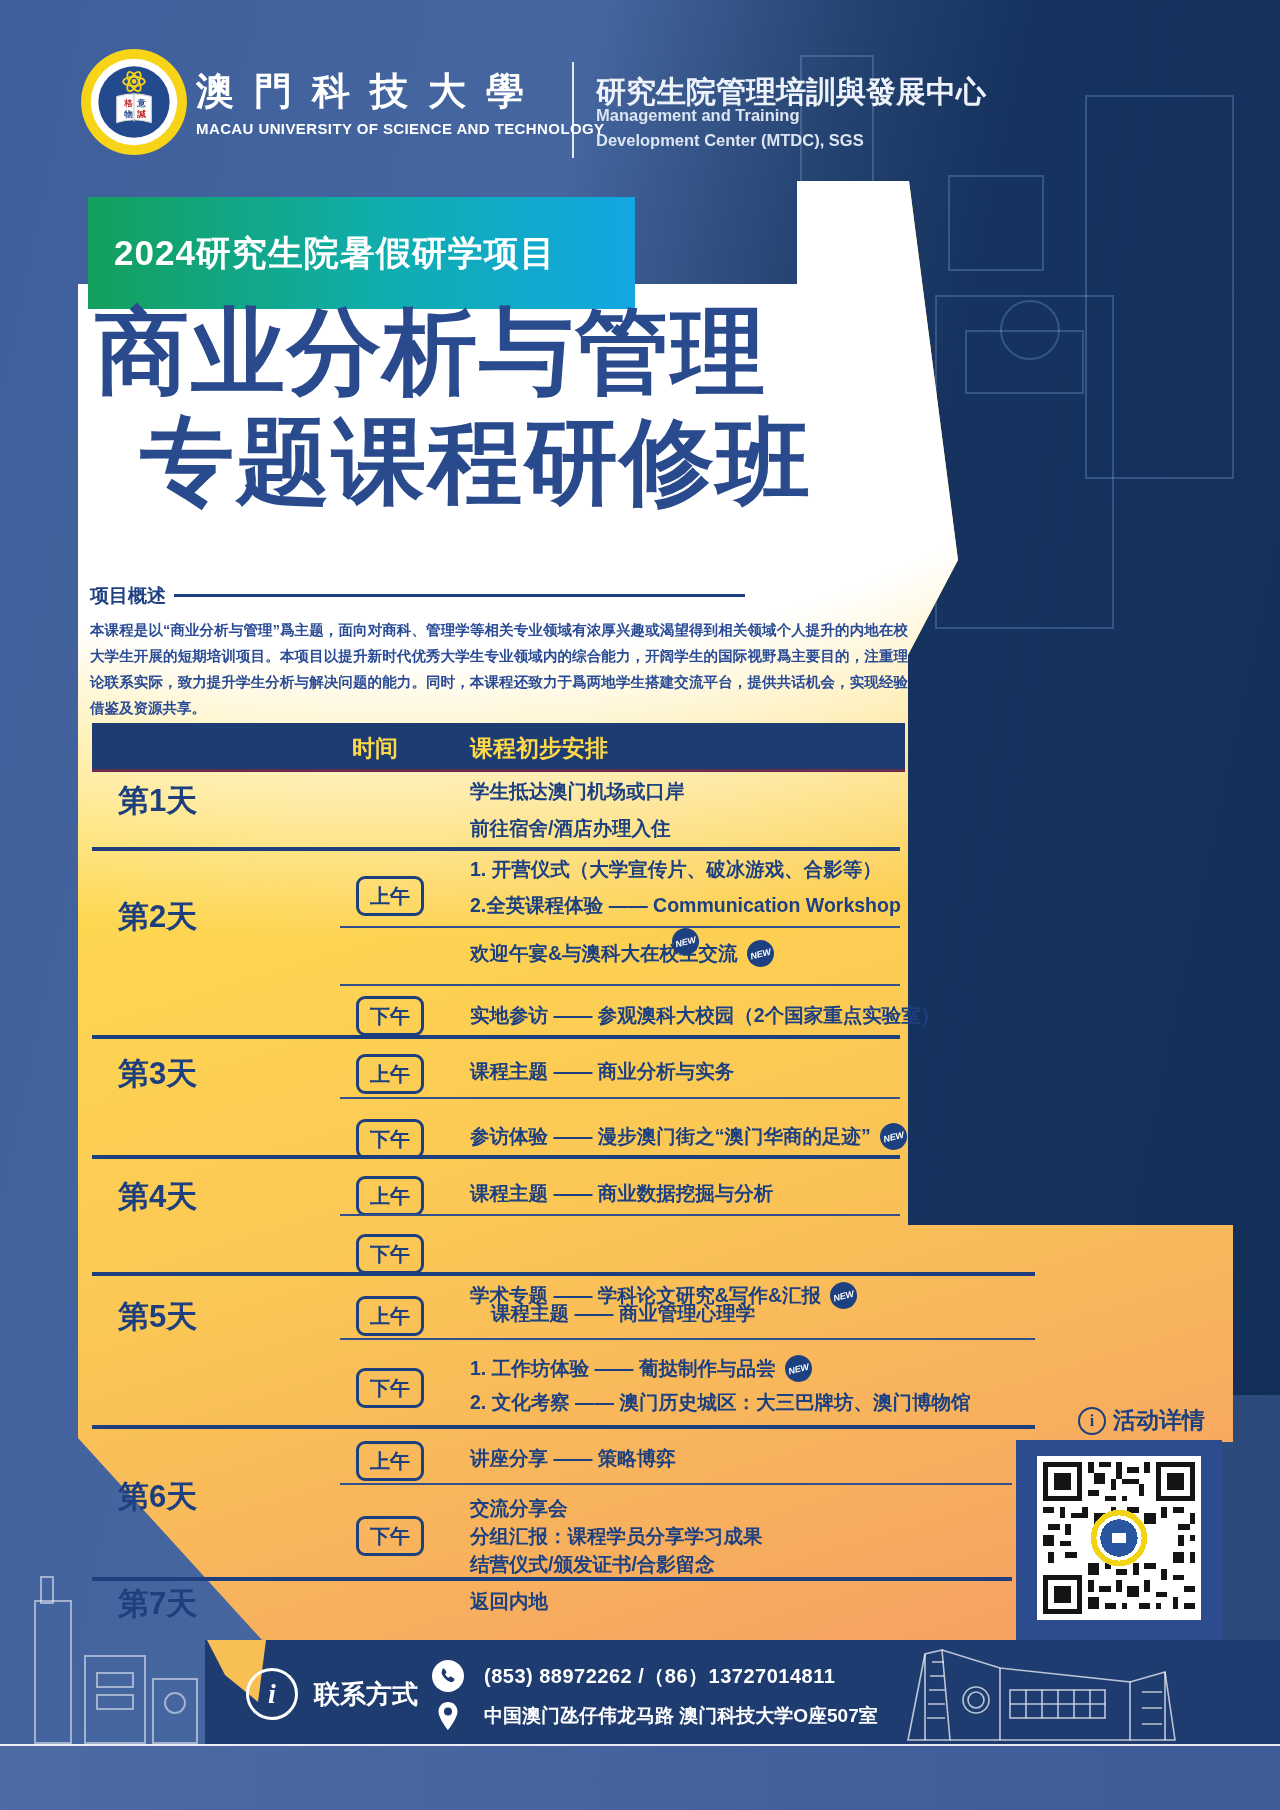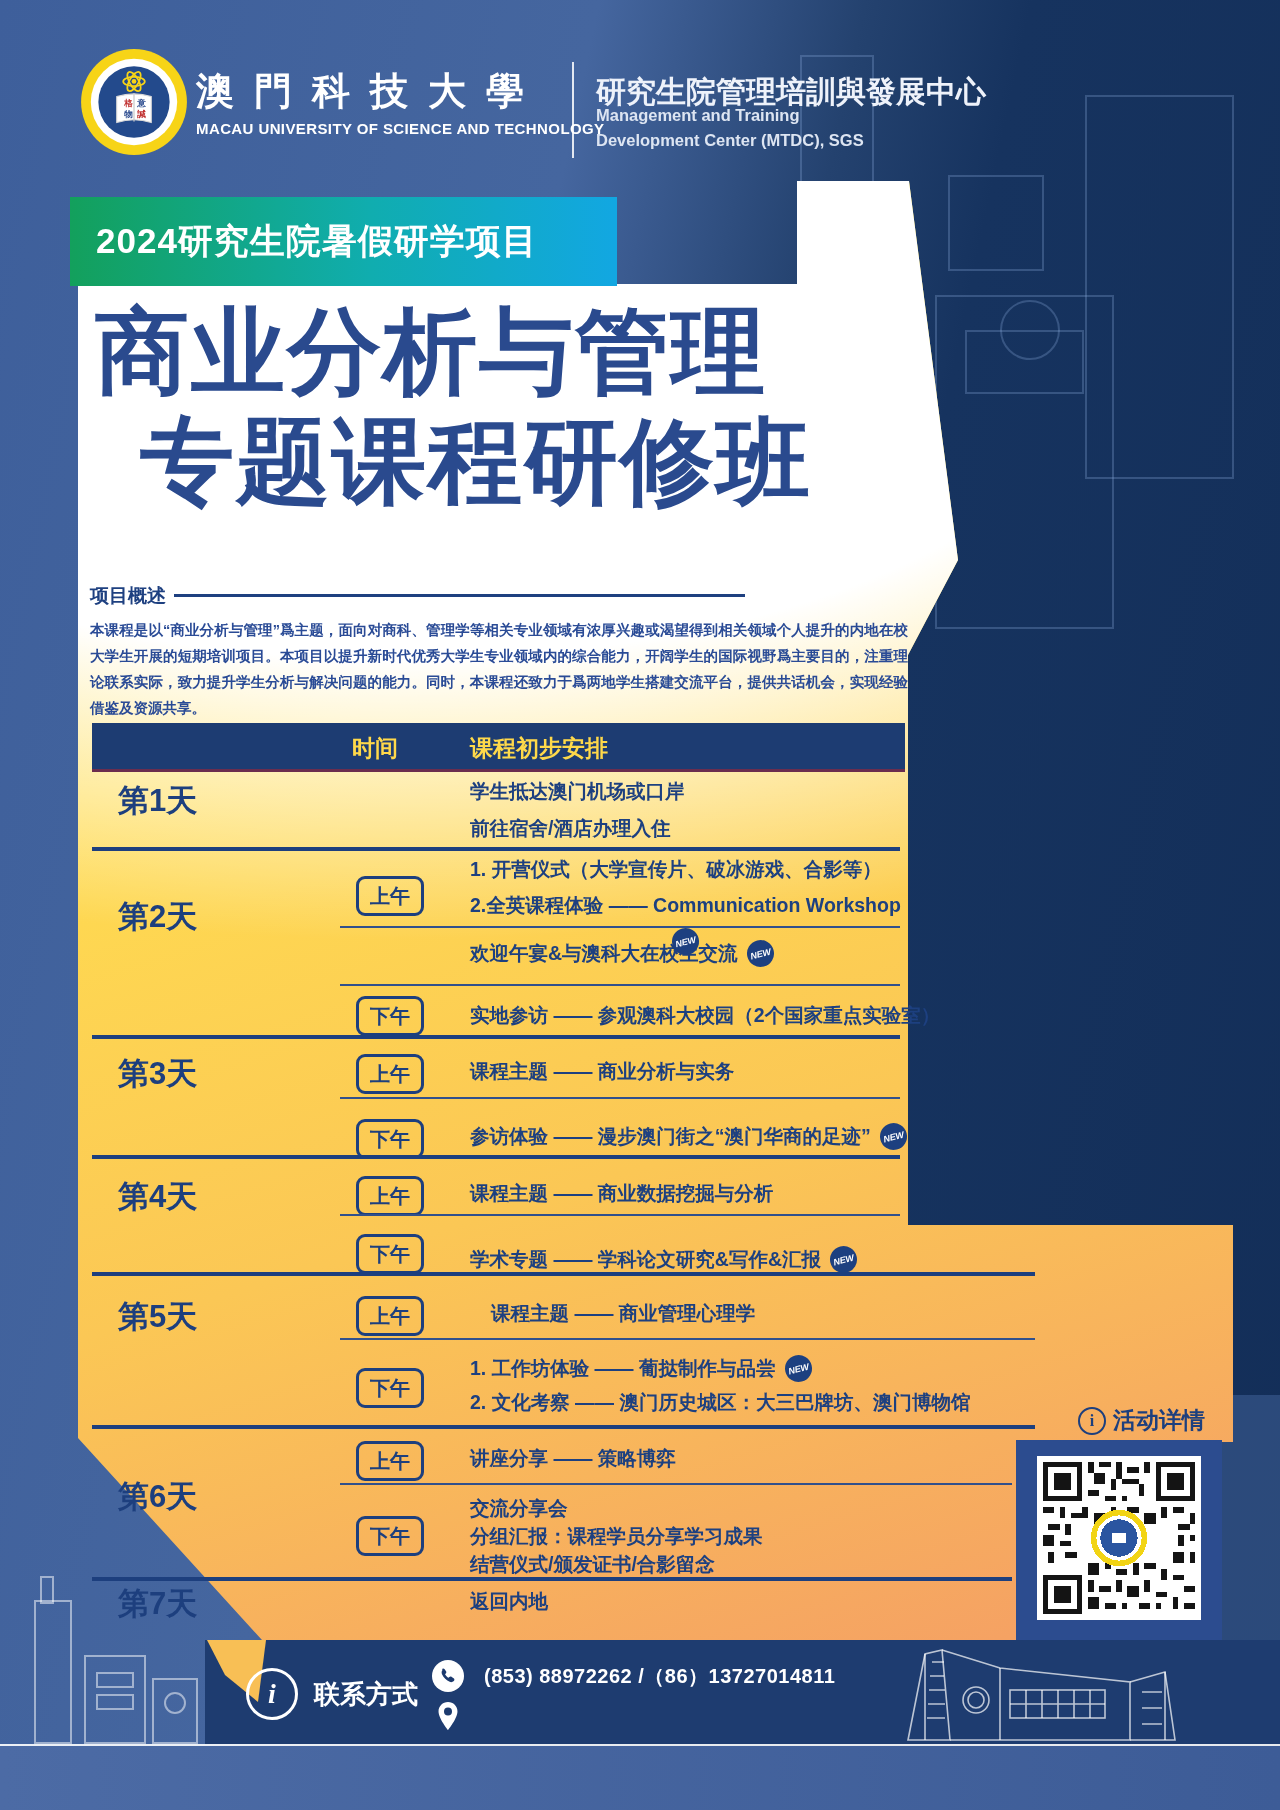--- a/index.html
+++ b/index.html
@@ -9,21 +9,21 @@
   .abs{position:absolute;}
   
   .deco{position:absolute;border:2px solid rgba(145,175,225,.28);}
   .citybit{position:absolute;border:2px solid rgba(255,255,255,.5);}
   
   .univ-cn{font-family:"Liberation Serif","DejaVu Serif",serif;font-weight:700;color:#fff;font-size:38px;letter-spacing:20px;white-space:nowrap;}
   .univ-en{color:#fff;font-size:15px;font-weight:800;letter-spacing:.4px;white-space:nowrap;}
   .dept-cn{color:#eef2fa;font-size:30px;font-weight:600;white-space:nowrap;}
   .dept-en{color:#dde5f2;font-size:16.5px;font-weight:600;white-space:nowrap;}
   
-  #banner{left:70px;top:197px;width:547px;height:89px;display:flex;align-items:center;
+  #banner{left:88px;top:197px;width:547px;height:112px;display:flex;align-items:center;
     background:linear-gradient(90deg,#13a05c 0%,#10adaf 55%,#12a7e2 100%);text-align:center;}
   #banner span{color:#fff;font-size:35px;font-weight:900;letter-spacing:1px;padding-left:26px;white-space:nowrap;}
   
   #card{left:78px;top:181px;width:1155px;height:1459px;
     background:
       radial-gradient(115% 40% at 28% 12%, #ffffff 52%, rgba(255,255,255,0) 100%),
       linear-gradient(163deg,#f6d515 4%,#ffdc50 34%,#fbc755 64%,#f5a263 96%);
     clip-path:polygon(0px 103px,719px 103px,719px 0px,831px 0px,880px 379px,830px 474px,
       830px 1044px,1155px 1044px,1155px 1261px,940px 1261px,940px 1459px,184px 1459px,0px 1257px);}
   .title{position:absolute;font-weight:900;color:#2a4a8e;font-size:94px;letter-spacing:2px;white-space:nowrap;line-height:1;}
@@ -170,21 +170,21 @@
         <span>课程主题 —— 商业分析与实务</span>
       </div>
     <div class="cline" style="top:1123px;">
         <span>参访体验 —— 漫步澳门街之“澳门华商的足迹”</span>
         <span class="new">NEW</span>
       </div>
 
     <div class="cline" style="top:1180px;">
         <span>课程主题 —— 商业数据挖掘与分析</span>
       </div>
-    <div class="cline" style="top:1246px;">
+    <div class="cline" style="top:1282px;">
         <span>学术专题 —— 学科论文研究&amp;写作&amp;汇报</span>
         <span class="new">NEW</span>
       </div>
 
     <div class="cline" style="top:1300px;margin-left:21px;">
         <span>课程主题 —— 商业管理心理学</span>
       </div>
     <div class="cline" style="top:1355px;">
         <span>1. 工作坊体验 —— 葡挞制作与品尝</span>
         <span class="new">NEW</span>
@@ -340,20 +340,21 @@
       <circle cx="12" cy="12" r="12" fill="#fff"></circle>
       <path d="M7.4 6.9c.6-.7 1.6-.6 2.1.1l1 1.4c.4.6.3 1.3-.2 1.8l-.5.5c.5 1 1.6 2.1 2.6 2.7l.6-.6c.5-.5 1.2-.5 1.8-.1l1.4 1c.7.5.8 1.5.2 2.1-.8.8-2.1 1.1-3.1.6-2.5-1.2-4.6-3.3-5.8-5.8-.5-1.1-.3-2.4.5-3.2z" fill="#1c3a6e"></path>
     </svg>
     <span class="f-phone">(853) 88972262 /（86）13727014811</span>
   </div>
   <div class="abs f-row" style="left:432px;top:1700px;">
     <svg width="32" height="32" viewBox="0 0 24 24">
       <path d="M12 1.5C8 1.5 4.9 4.6 4.9 8.6c0 5.2 7.1 13.9 7.1 13.9s7.1-8.7 7.1-13.9c0-4-3.1-7.1-7.1-7.1z" fill="#fff"></path>
       <circle cx="12" cy="8.7" r="3" fill="#1c3a6e"></circle>
     </svg>
+    <span class="f-addr">中国澳门氹仔伟龙马路 澳门科技大学O座507室</span>
   </div>
 
   <div id="bottom-line" class="abs"></div>
   <div id="bottom-strip" class="abs"></div>
   <div>
     <div class="citybit" style="left:34px;top:1600px;width:34px;height:140px;"></div>
     <div class="citybit" style="left:40px;top:1576px;width:10px;height:24px;"></div>
     <div class="citybit" style="left:84px;top:1655px;width:58px;height:85px;"></div>
     <div class="citybit" style="left:96px;top:1672px;width:34px;height:12px;"></div>
     <div class="citybit" style="left:96px;top:1694px;width:34px;height:12px;"></div>

